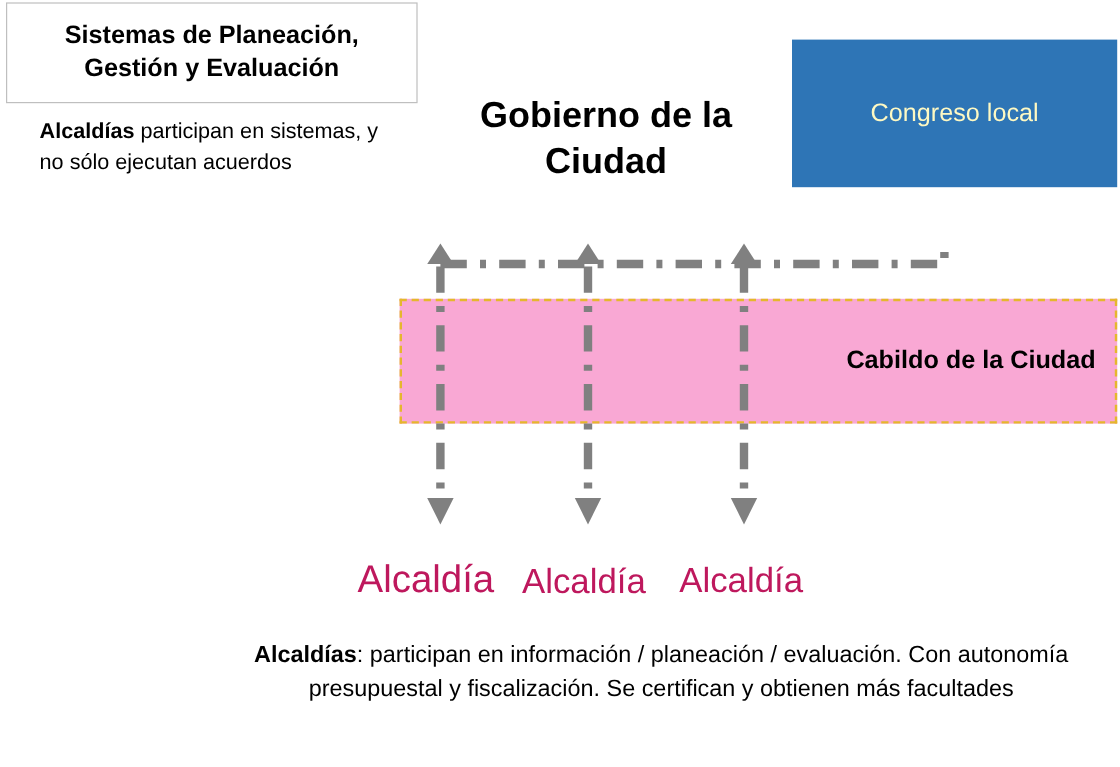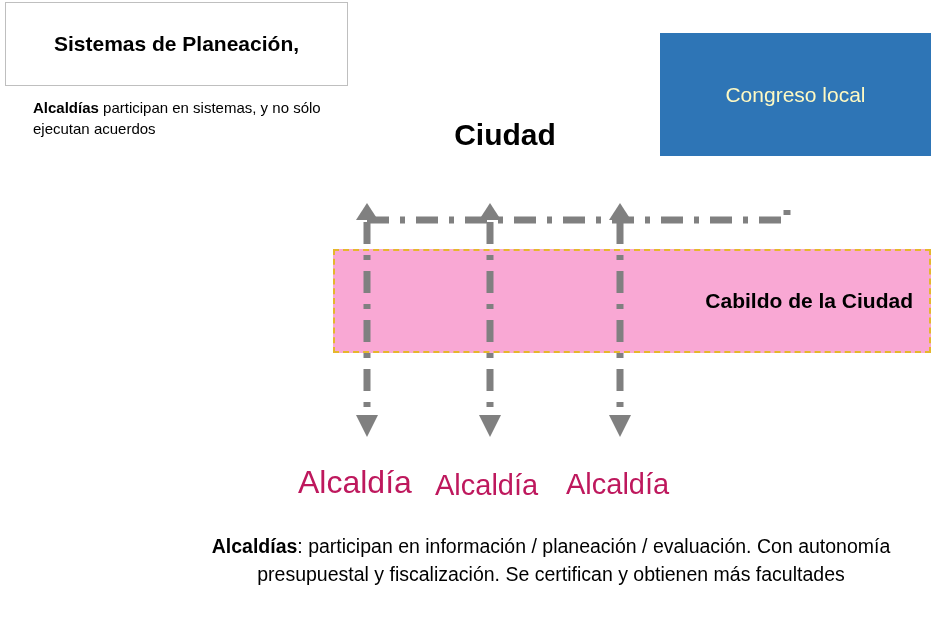--- a/index.html
+++ b/index.html
@@ -38,21 +38,21 @@
     font-size: 21px;
     font-weight: bold;
     line-height: 1.28;
     text-align: center;
     padding: 0 8px;
   }
 
   
   .note {
     position: absolute;
-    font-size: 15px;
+    font-size: 18px;
     line-height: 1.42;
     color: #000000;
   }
   .note b { font-weight: bold; }
   #note-1 { left: 33px; top: 97px;  width: 290px; }
   #note-2 { left: 33px; top: 218px; width: 292px; }
 
   
   .main-title {
     position: absolute;
@@ -139,30 +139,31 @@
   .caption b { font-weight: bold; }
 </style>
 </head>
 <body>
 
 <div id="canvas">
 
   <div class="legend-box" style="border-color: rgb(191, 191, 191);">
     <div class="legend-box-text">
       <span>Sistemas de Planeación,</span><br>
+      <span>Gestión y Evaluación</span>
     </div>
   </div>
 
   <div class="note" id="note-1">
     <b>Alcaldías</b><span> participan en sistemas, y no sólo ejecutan acuerdos</span>
   </div>
 
 
   <div class="main-title">
-    <br>
+    <span>Gobierno de la</span><br>
     <span>Ciudad</span>
   </div>
 
   <div class="blue-box" style="background: rgb(46, 117, 182);">
     <span class="blue-box-label" style="color: #fef9c3;">Congreso local</span>
   </div>
 
   <div class="yellow-band" style="background: #f9a8d4; border-color: rgb(229, 183, 44);">
     <span class="yellow-band-label">Cabildo de la Ciudad</span>
   </div>

